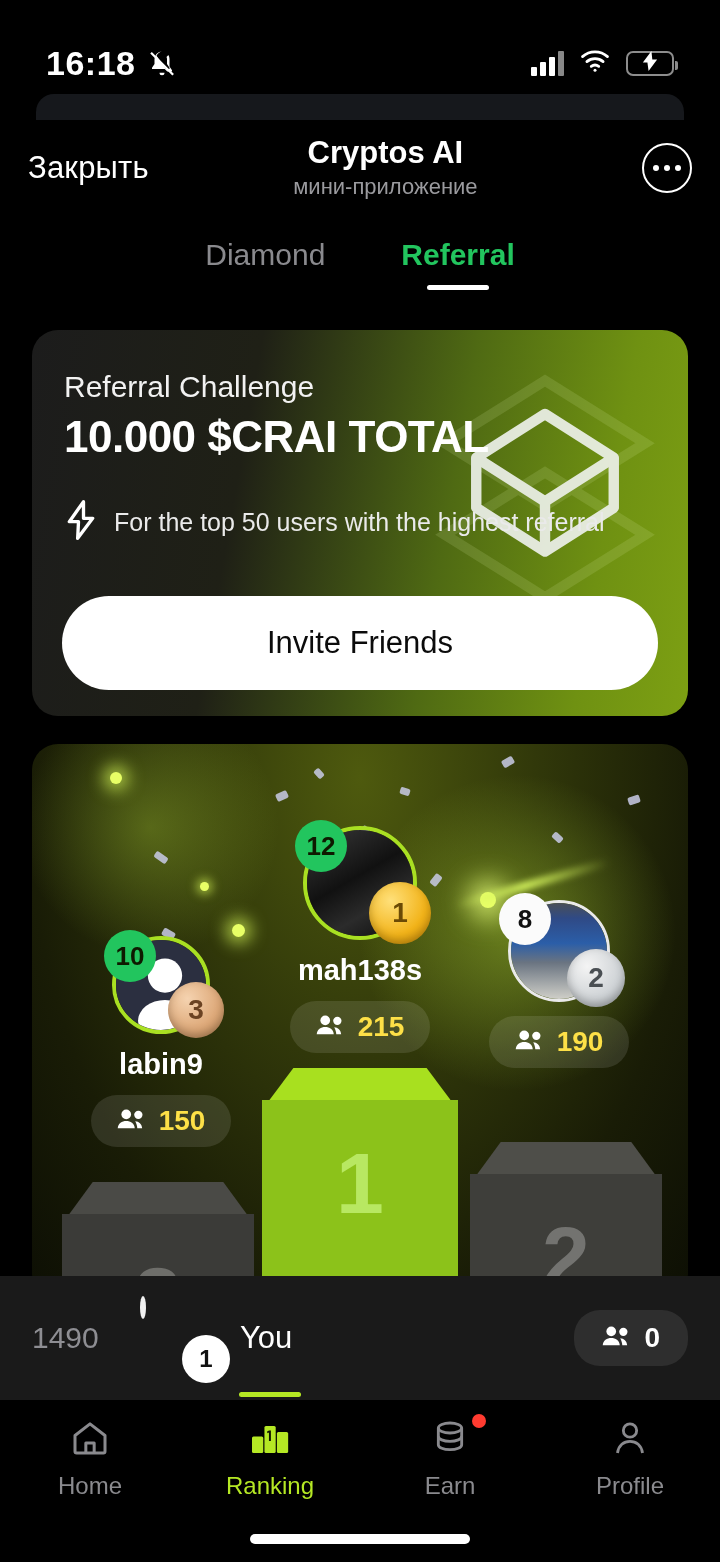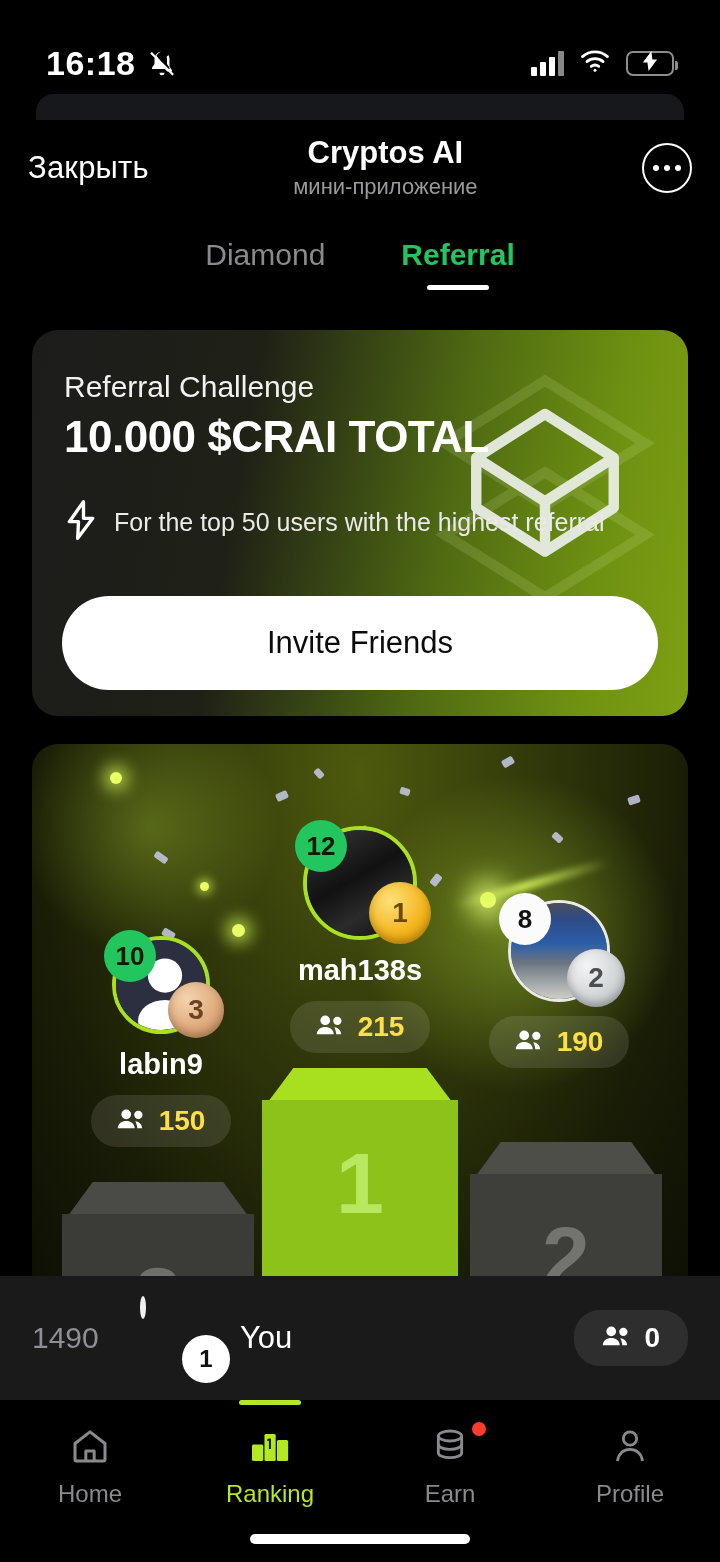--- a/index.html
+++ b/index.html
@@ -173,21 +173,21 @@
   .you-name { color:#fff; font-size: 31px; font-weight: 500; }
   .you-score {
     margin-left:auto; display:flex; align-items:center; gap:12px;
     background:#2e2e2e; border-radius: 26px; padding: 12px 28px; color:#fff;
     font-size: 28px; font-weight: 600;
   }
 
   
   .bottomnav {
     position:absolute; left:0; bottom:0; width:720px; height:162px; background:#000;
-    display:flex; align-items:flex-start; padding-top: 26px;
+    display:flex; align-items:flex-start; padding-top: 18px;
   }
   .nav-item { flex:1; display:flex; flex-direction:column; align-items:center; gap: 10px; position:relative; cursor:pointer; }
   .nav-item .lbl { font-size: 24px; color:#8a8a8e; }
   .nav-item.active .lbl { color:#b5e824; }
   .nav-ind { position:absolute; top:-26px; width:62px; height:5px; background:#b5e824; border-radius:3px; }
   .dot-badge { position:absolute; top:-4px; right: 54px; width:14px; height:14px; border-radius:50%; background:#ff3b30; }
   .home-ind {
     position:absolute; left:50%; transform:translateX(-50%); bottom: 18px;
     width: 220px; height: 10px; background:#fff; border-radius: 6px;
   }

